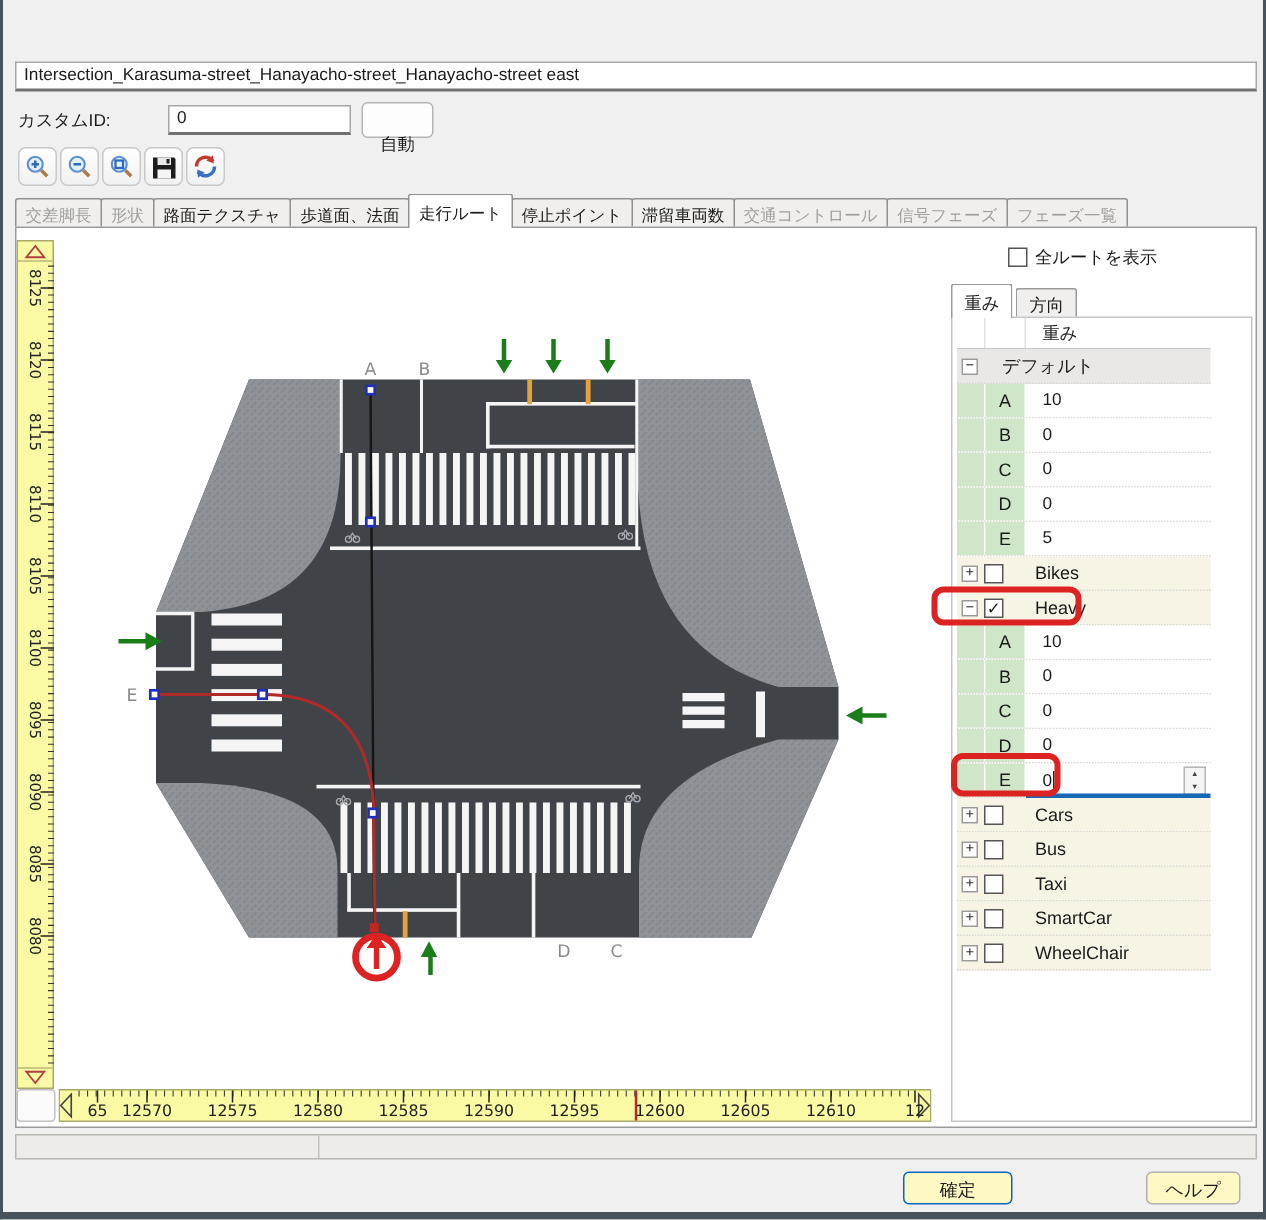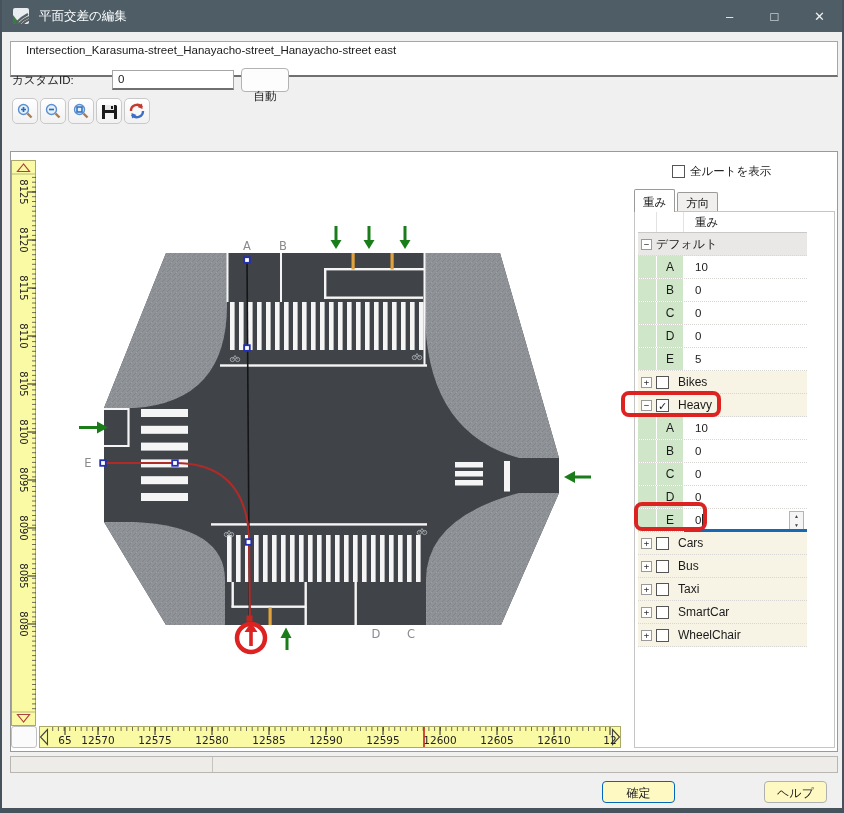--- a/index.html
+++ b/index.html
@@ -11,23 +11,23 @@
     overflow:hidden;
   }
   
   .titlebar{position:absolute;left:0;top:0;right:0;height:32px;background:var(--titlebar);
     display:flex;align-items:center;color:#fff;font-size:12.5px;}
   .titlebar .ticon{margin:0 9px 0 10px;width:18px;height:18px;}
   .winbtns{position:absolute;right:0;top:0;height:32px;display:flex;}
   .winbtn{width:45px;height:32px;display:flex;align-items:center;justify-content:center;
     color:#eef2f4;font-size:13px;cursor:default;}
   
-  .namefield{position:absolute;left:8px;top:41px;width:828px;height:36px;background:#fff;
+  .namefield{position:absolute;left:8px;top:41px;width:828px;height:20px;background:#fff;
     border:1px solid #a6a6a6;border-bottom:2px solid #707070;font-size:11.5px;
-    padding:2px 0 0 15px;white-space:nowrap;overflow:hidden;}
+    padding:2px 0 0 5px;white-space:nowrap;overflow:hidden;}
   .cidlabel{position:absolute;left:10px;top:73px;font-size:11.5px;}
   .cidinput{position:absolute;left:110px;top:70px;width:122px;height:20px;background:#fff;
     border:1px solid #a6a6a6;border-bottom:2px solid #707070;font-size:11.5px;padding:2px 0 0 5px;}
   .autobtn{position:absolute;left:239px;top:68px;width:48px;height:24px;background:#fdfdfd;
     border:1px solid #b3b3b3;border-radius:4px;font-size:11.5px;text-align:center;padding-top:20px;}
   
   .toolbar{position:absolute;left:10px;top:98px;display:flex;gap:2px;}
   .tbtn{width:26px;height:26px;border:1px solid #c9c9c9;border-radius:5px;
     background:linear-gradient(#ffffff,#f1f1f1);display:flex;align-items:center;justify-content:center;}
   
@@ -59,21 +59,21 @@
   .thead{height:21px;border-bottom:1px solid #c9c9c9;display:flex;background:#fff;}
   .thead .hc0{width:19px;border-right:1px solid #e2e2e2;}
   .thead .hc1{width:27px;border-right:1px solid #e2e2e2;}
   .thead .hc2{flex:1;padding:3px 0 0 11px;}
   .trow{height:23px;display:flex;position:relative;border-bottom:1px dotted #d8d6d2;}
   .gc{display:flex;align-items:center;width:100%;padding-left:3px;}
   .expbox{width:11px;height:11px;border:1px solid #9a9a9a;background:#fff;font-size:9px;line-height:9px;
     text-align:center;margin-right:4px;flex:0 0 auto;font-family:"DejaVu Sans Mono",monospace;color:#333;}
   .gcb{width:13px;height:13px;border:1px solid #555;background:#fff;margin-right:9px;flex:0 0 auto;
     font-size:11px;line-height:12px;text-align:center;}
-  .glabel{font-size:12px;}
+  .glabel{font-size:12px;margin-left:12px;}
   .lc0{width:19px;background:var(--cellgreen);border-right:1px solid #fff;}
   .lc1{width:27px;background:var(--cellgreen);border-right:1px solid #fff;text-align:center;
     padding-top:4px;font-size:12px;}
   .lc2{flex:1;padding:5px 0 0 11px;background:#fff;}
   .caret{display:inline-block;width:1px;height:12px;background:#222;vertical-align:-2px;margin-left:1px;}
   .spinner{position:absolute;right:3px;top:2px;width:15px;height:19px;border:1px solid #b5b5b5;
     background:#f5f5f5;display:flex;flex-direction:column;}
   .spinner div{flex:1;font-size:5px;line-height:8px;text-align:center;color:#444;}
   .editline{position:absolute;left:46px;right:0;bottom:-1px;height:3px;background:var(--editline);z-index:4;}
   
@@ -89,35 +89,20 @@
   #btn-confirm{left:600px;width:73px;border:1.5px solid var(--accent);}
   #btn-cancel{left:682px;width:72px;margin-top:27px;}
   #btn-help{left:762px;width:63px;}
   svg text{font-family:"DejaVu Sans","Liberation Sans",sans-serif;}
 </style>
 </head>
 <body>
 
 <div class="dialog">
 
-  <div class="titlebar">
-    <svg class="ticon" viewBox="0 0 18 18">
-      <rect x="1" y="1" width="16" height="16" rx="2" fill="#e9edef"></rect>
-      <path d="M1,17 L1,8 L8,17 Z" fill="#3a7d44"></path>
-      <path d="M4,16 Q10,10 16,7" stroke="#565e63" stroke-width="2.4" fill="none"></path>
-      <path d="M7,17 Q12,12 17,10" stroke="#565e63" stroke-width="2.4" fill="none"></path>
-      <path d="M10,17.5 Q14,14 17.5,12.5" stroke="#565e63" stroke-width="2" fill="none"></path>
-    </svg>
-    <span>平面交差の編集</span>
-    <div class="winbtns">
-      <div class="winbtn">–</div>
-      <div class="winbtn">□</div>
-      <div class="winbtn">✕</div>
-    </div>
-  </div>
 
   <div class="namefield">Intersection_Karasuma-street_Hanayacho-street_Hanayacho-street east</div>
   <div class="cidlabel">カスタムID:</div>
   <div class="cidinput">0</div>
   <div class="autobtn">自動</div>
 
   <div class="toolbar">
     <div class="tbtn">
       <svg width="18" height="18" viewBox="0 0 18 18">
         <circle cx="7.5" cy="7.5" r="5" fill="#e3f0fc" stroke="#5b8fd0" stroke-width="1.4"></circle>
@@ -150,20 +135,32 @@
     <div class="tbtn">
       <svg width="18" height="18" viewBox="0 0 18 18">
         <path d="M3,9 A6,6 0 0 1 14,5.5" stroke="#c23b2e" stroke-width="2.4" fill="none"></path>
         <polygon points="14,1.5 14.5,7 9.5,5" fill="#c23b2e"></polygon>
         <path d="M15,9 A6,6 0 0 1 4,12.5" stroke="#3a6fc4" stroke-width="2.4" fill="none"></path>
         <polygon points="4,16.5 3.5,11 8.5,13" fill="#3a6fc4"></polygon>
       </svg>
     </div>
   </div>
 
+  <div class="tabbar" id="tabbar">
+      <div class="mtab disabled">交差脚長</div>
+      <div class="mtab disabled">形状</div>
+      <div class="mtab ">路面テクスチャ</div>
+      <div class="mtab ">歩道面、法面</div>
+      <div class="mtab active">走行ルート</div>
+      <div class="mtab ">停止ポイント</div>
+      <div class="mtab ">滞留車両数</div>
+      <div class="mtab disabled">交通コントロール</div>
+      <div class="mtab disabled">信号フェーズ</div>
+      <div class="mtab disabled">フェーズ一覧</div>
+    </div>
 
   <div class="tabpage">
     <svg class="vruler" id="vruler" viewBox="0 0 25 566">
         <rect x="0.5" y="0.5" width="24" height="565" fill="var(--ruler)" stroke="#a9a96a"></rect>
         <path d="M12.5,4 L6.5,11.5 H18.5 Z" fill="none" stroke="#b04040" stroke-width="1.2"></path>
         <line x1="1" y1="14" x2="24" y2="14" stroke="#b9b97a"></line>
         <path d="M12.5,562 L6.5,554.5 H18.5 Z" fill="none" stroke="#b04040" stroke-width="1.2"></path>
         <line x1="1" y1="552" x2="24" y2="552" stroke="#b9b97a"></line>
         <line x1="21" y1="17.4" x2="25" y2="17.4" stroke="#333" stroke-width="0.7"></line>
         <line x1="21" y1="22.2" x2="25" y2="22.2" stroke="#333" stroke-width="0.7"></line>

